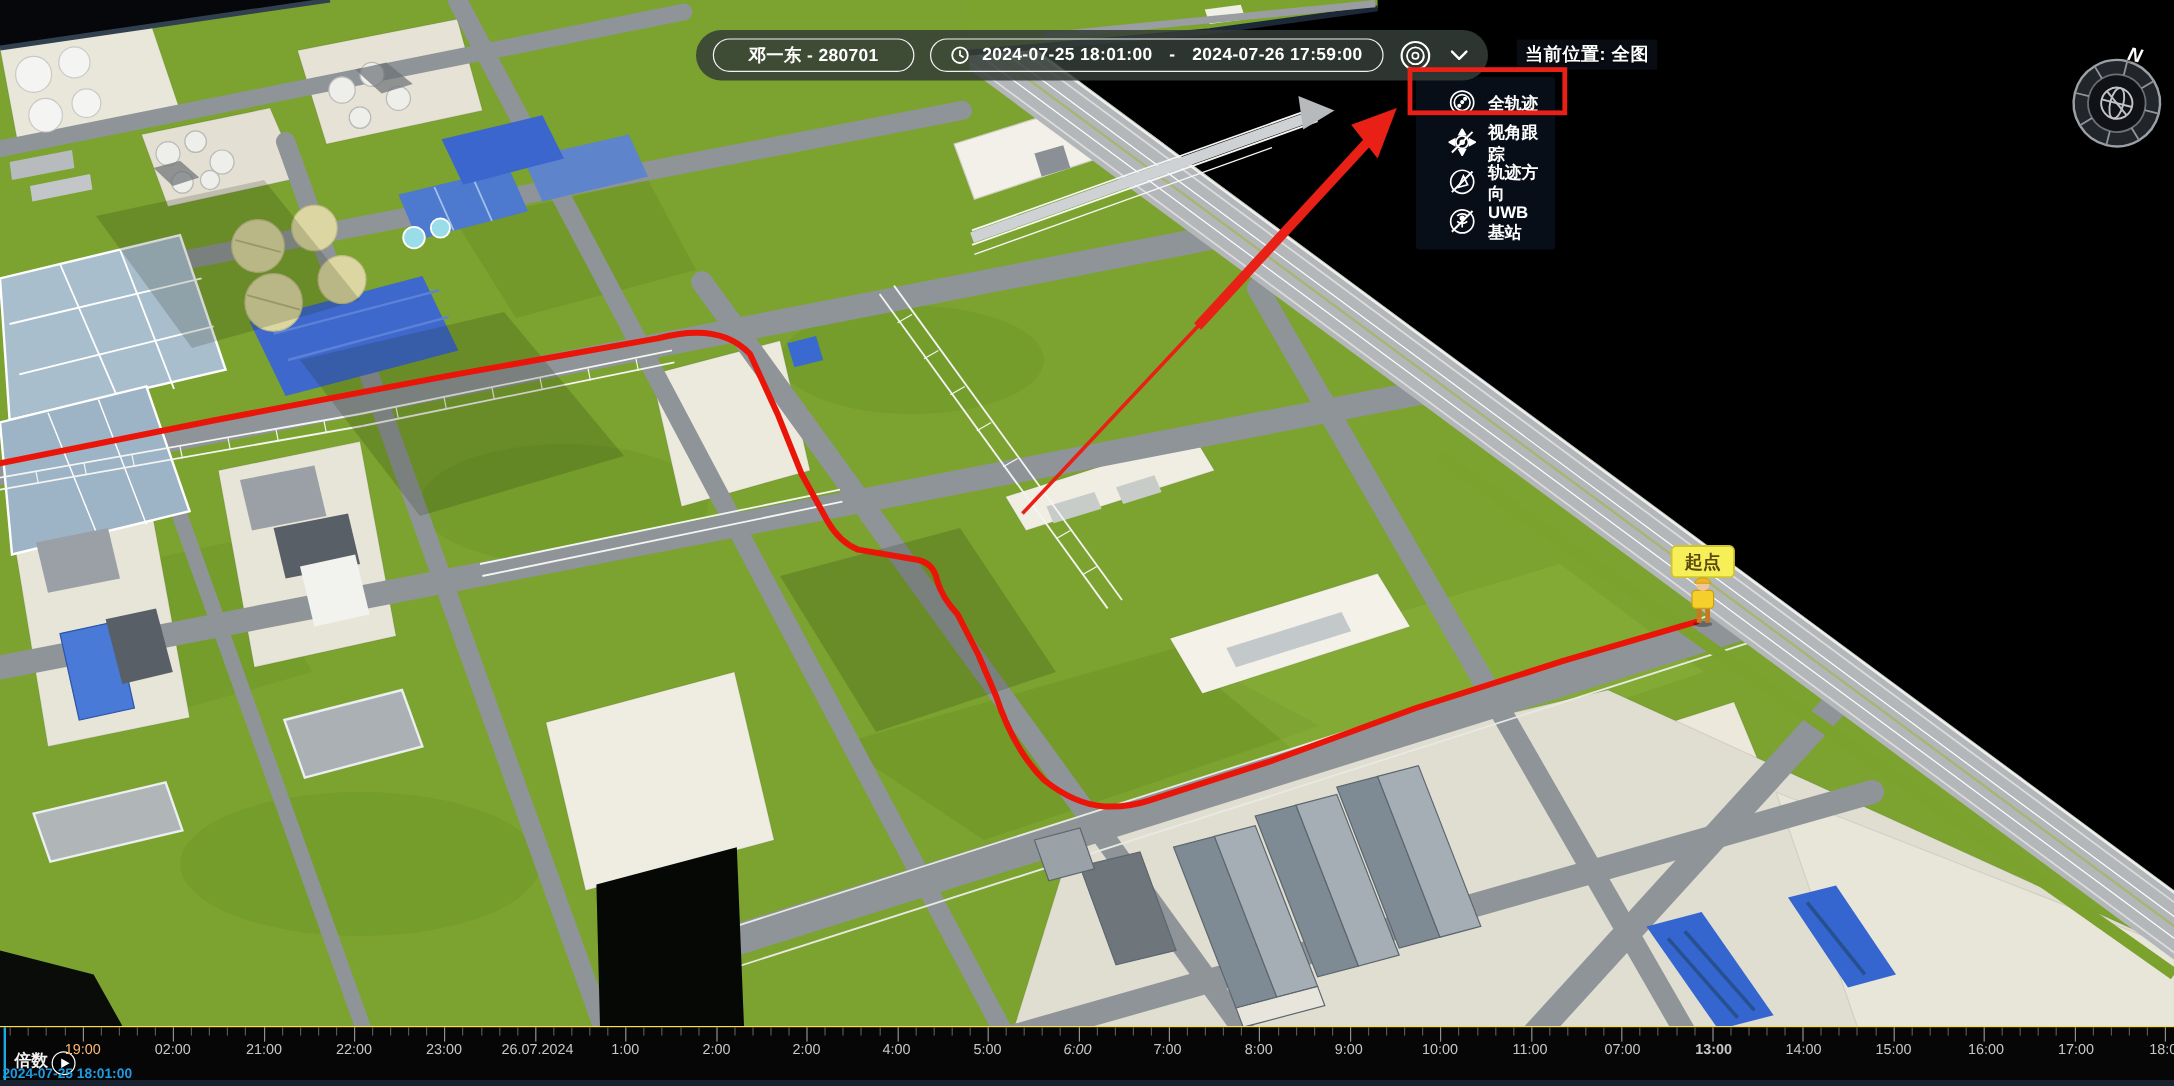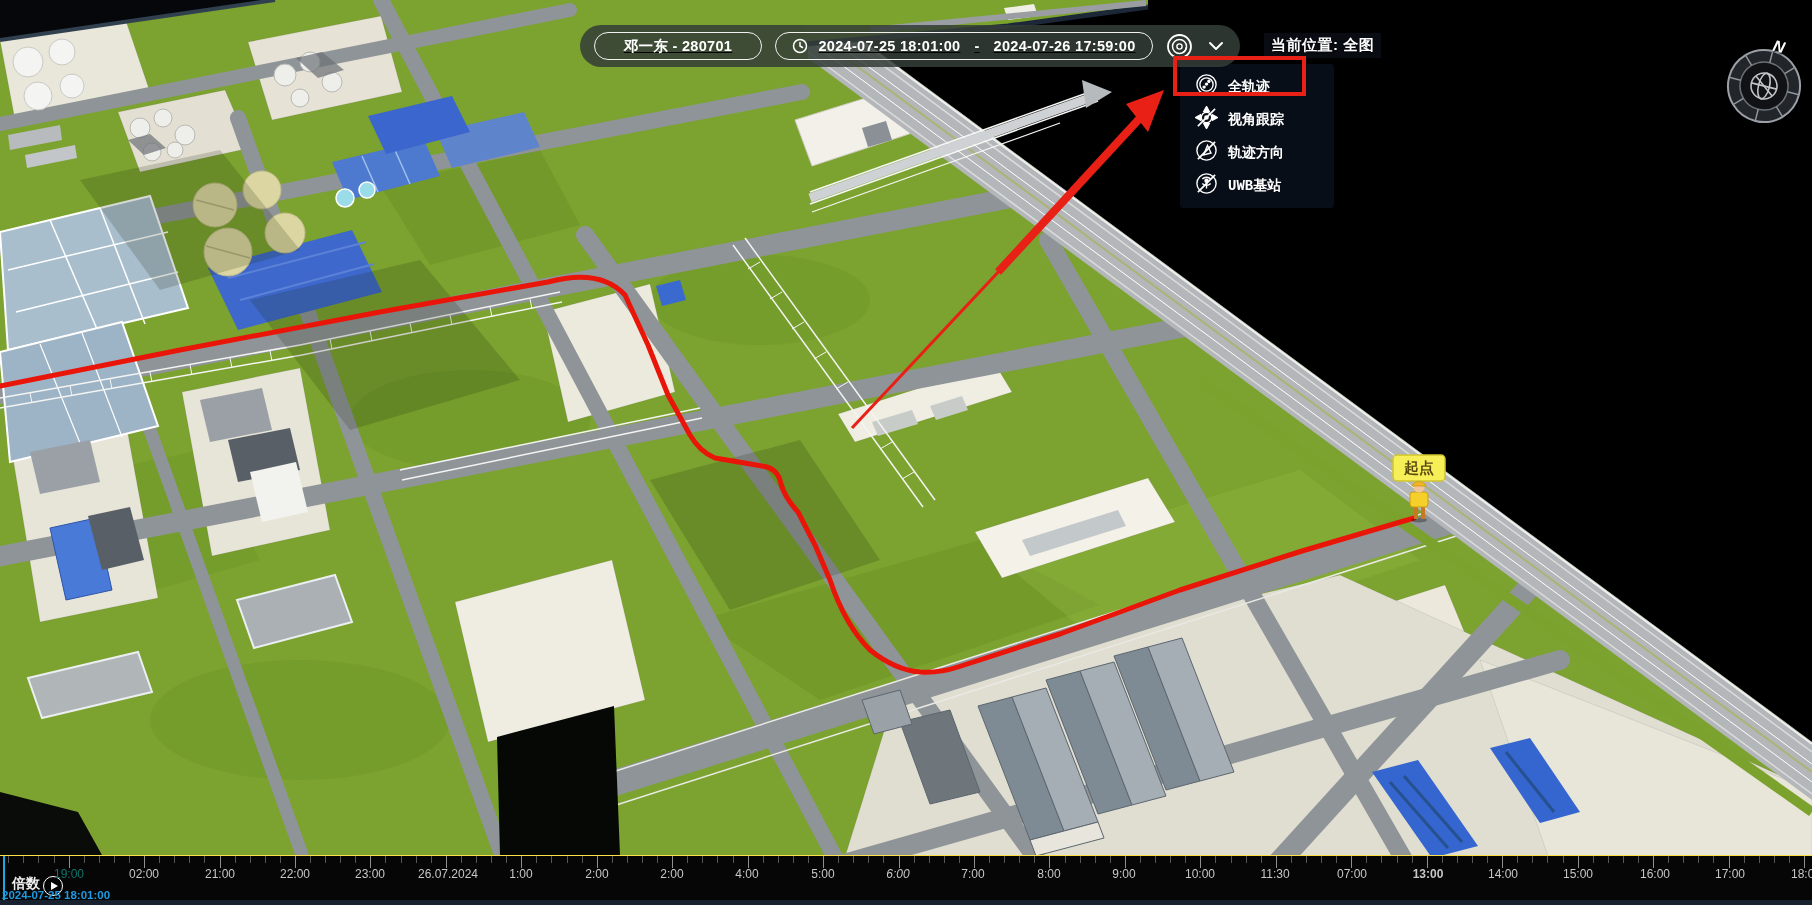--- a/index.html
+++ b/index.html
@@ -4,54 +4,54 @@
 <style>
   html,body{margin:0;padding:0;background:#000;}
   *{box-sizing:border-box;}
   body{font-family:"Liberation Sans","DejaVu Sans",sans-serif;}
   #stage{position:relative;width:1812px;height:905px;overflow:hidden;background:#7ca32f;}
   #mapsvg{position:absolute;left:0;top:0;}
 
   
   .toolbar{position:absolute;left:580px;top:25px;width:660px;height:42px;
     background:rgba(52,62,56,.86);border-radius:21px;display:flex;align-items:center;
-    padding:0 14px;gap:13px;z-index:30;text-decoration:underline;}
+    padding:0 14px;gap:13px;z-index:30;}
   .pill{height:28px;border:1.5px solid #f2f2f2;border-radius:15px;display:flex;
     align-items:center;color:#fff;font-size:14.5px;font-weight:600;letter-spacing:.3px;}
   .pill.person{padding:0 20px;min-width:168px;justify-content:center;}
   .pill.daterange{padding:0 14px;gap:10px;flex:1;justify-content:center;}
   .pill .sep{color:#fff;padding:0 4px;}
   .tb-icon{display:flex;align-items:center;justify-content:center;color:#fff;}
 
   .cur-loc{position:absolute;left:1264px;top:33px;z-index:25;color:#fff;font-size:15px;
     font-weight:600;background:rgba(16,24,34,.55);padding:3px 7px;letter-spacing:.5px;
     text-shadow:0 1px 2px #000;}
 
   
-  .dropdown{position:absolute;left:1180px;top:64px;width:154px;z-index:28;
-    background:rgba(9,15,26,.93);border-radius:3px;padding:6px 0;font-family:Liberation Mono, monospace;}
+  .dropdown{position:absolute;left:1180px;top:64px;width:116px;z-index:28;
+    background:rgba(9,15,26,.93);border-radius:3px;padding:6px 12px;}
   .dd-item{height:33px;display:flex;align-items:center;gap:10px;padding:0 0 0 15px;
     color:#fff;font-size:14px;font-weight:600;cursor:pointer;}
   .dd-item svg{flex:0 0 auto;}
   .red-box{position:absolute;left:1173px;top:56px;width:133px;height:40px;z-index:40;
     border:4px solid #e82015;pointer-events:none;}
 
   
   .compass{position:absolute;left:1720px;top:42px;width:92px;height:92px;z-index:20;}
   .compass .n{position:absolute;left:53px;top:-4px;color:#fff;font-size:16px;font-weight:bold;
     font-style:italic;text-shadow:1px 1px 2px #000;transform:rotate(14deg);}
 
   
   .timeline{position:absolute;left:0;top:855px;width:1812px;height:50px;background:#060606;
     border-top:1px solid #fde047;z-index:50;}
   .tl-bottomstrip{position:absolute;left:0;bottom:0;width:100%;height:5px;background:#17222e;}
   .tick{position:absolute;top:0;width:1px;background:#565656;}
   .tick.major{background:#8f8f8f;}
   .tl-label{position:absolute;top:11px;transform:translateX(-50%);font-size:12px;color:#c7c7c7;white-space:nowrap;}
-  .tl-label.dim{color:#0f766e;}
+  .tl-label.dim{color:#fdba74;}
   .playhead{position:absolute;left:3px;top:0;width:2px;height:46px;background:#1da8e8;}
   .mult{position:absolute;left:12px;top:19px;color:#f0f0f0;font-size:14px;font-weight:600;}
   .playbtn{position:absolute;left:43px;top:20px;width:20px;height:20px;border:1.6px solid #fff;
     border-radius:50%;display:flex;align-items:center;justify-content:center;cursor:pointer;background:rgba(0,0,0,.3);}
   .playbtn .tri{width:0;height:0;border-left:7px solid #fff;border-top:4.5px solid transparent;
     border-bottom:4.5px solid transparent;margin-left:2px;}
   .cur-time{position:absolute;left:2px;top:33px;color:#1e9be0;font-size:11.5px;font-weight:600;white-space:nowrap;}
 </style>
 </head>
 <body>
@@ -557,21 +557,21 @@
       <span class="tl-label" style="left: 521px;">1:00</span>
       <span class="tl-label" style="left: 597px;">2:00</span>
       <span class="tl-label" style="left: 672px;">2:00</span>
       <span class="tl-label" style="left: 747px;">4:00</span>
       <span class="tl-label" style="left: 823px;">5:00</span>
       <span class="tl-label" style="left: 898px; font-style: italic;">6:00</span>
       <span class="tl-label" style="left: 973px;">7:00</span>
       <span class="tl-label" style="left: 1049px;">8:00</span>
       <span class="tl-label" style="left: 1124px;">9:00</span>
       <span class="tl-label" style="left: 1200px;">10:00</span>
-      <span class="tl-label" style="left: 1275px;">11:30</span>
+      <span class="tl-label" style="left: 1275px;">11:00</span>
       <span class="tl-label" style="left: 1352px;">07:00</span>
       <span class="tl-label" style="left: 1428px; font-weight: bold;">13:00</span>
       <span class="tl-label" style="left: 1503px;">14:00</span>
       <span class="tl-label" style="left: 1578px;">15:00</span>
       <span class="tl-label" style="left: 1655px;">16:00</span>
       <span class="tl-label" style="left: 1730px;">17:00</span>
       <span class="tl-label" style="left: 1806px;">18:00</span>
     </div>
 
 </div>

